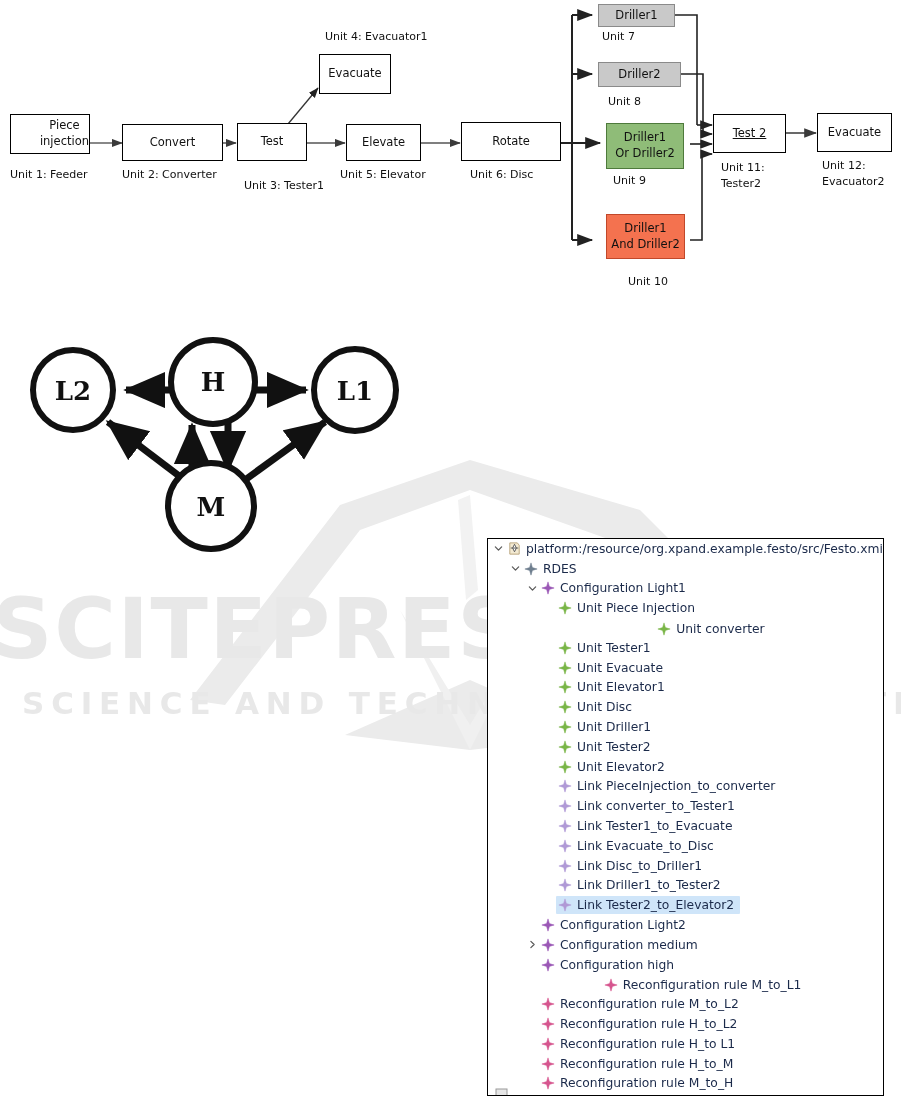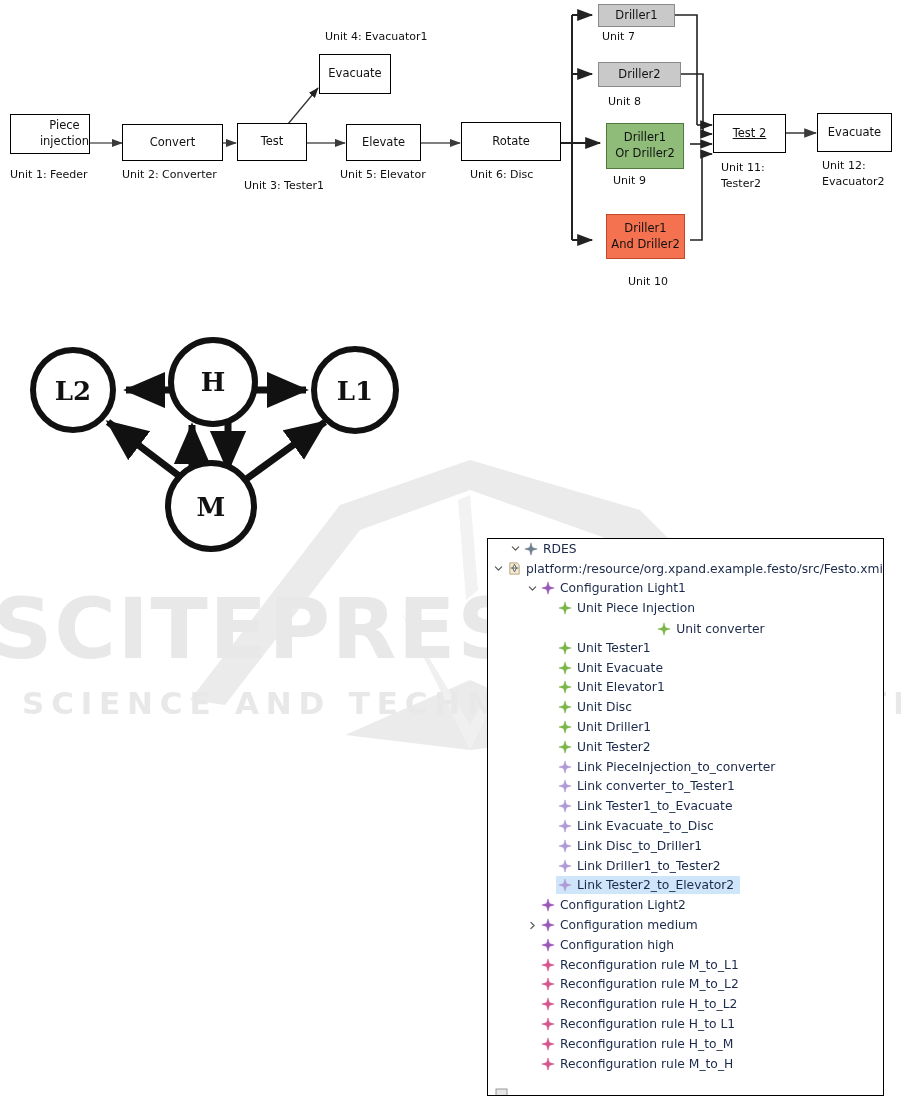--- a/index.html
+++ b/index.html
@@ -251,60 +251,60 @@
     <circle cx="211" cy="176" r="43" fill="#fff" stroke="#111" stroke-width="6"></circle>
 
     <text class="gnode-label" x="73" y="61">L2</text>
     <text class="gnode-label" x="213" y="52">H</text>
     <text class="gnode-label" x="355" y="61">L1</text>
     <text class="gnode-label" x="211" y="177">M</text>
   </svg>
 
   <div class="tree-panel">
     <div id="tree-rows">
+        <div class="tree-row" style="padding-left: 4px;">
+          <span class="twisty">
+            <svg viewBox="0 0 10 10" width="9" height="9">
+              <path d="M1.5 3.2 L5 6.8 L8.5 3.2" fill="none" stroke="#5a5a5a" stroke-width="1.4" stroke-linecap="round" stroke-linejoin="round"></path>
+            </svg>
+          </span>
+          <div class="row-inner">
+            <span class="tico">
+              <svg viewBox="0 0 16 16" width="15" height="15">
+                <path d="M3 2 L11 2 L13 4.5 L13 14 L3 14 Z" fill="#f3ead3" stroke="#b8a27a" stroke-width="1"></path>
+                <path d="M8 3.5 L10 7.5 L8 11.5 L6 7.5 Z" fill="#ffffff" stroke="#555" stroke-width="1"></path>
+                <path d="M4 7.5 L12 7.5" stroke="#555" stroke-width="1" fill="none"></path>
+              </svg>
+            </span>
+            <span class="tlabel">platform:/resource/org.xpand.example.festo/src/Festo.xmi</span>
+          </div>
+        </div>
         <div class="tree-row" style="padding-left: 21px;">
           <span class="twisty">
             <svg viewBox="0 0 10 10" width="9" height="9">
               <path d="M1.5 3.2 L5 6.8 L8.5 3.2" fill="none" stroke="#5a5a5a" stroke-width="1.4" stroke-linecap="round" stroke-linejoin="round"></path>
             </svg>
           </span>
           <div class="row-inner">
             <span class="tico">
               <svg viewBox="0 0 16 16" width="14" height="14">
                 <path d="M8 1 L9.6 6.4 L15 8 L9.6 9.6 L8 15 L6.4 9.6 L1 8 L6.4 6.4 Z" fill="#6f7f8f" stroke="#6f7f8f" stroke-width="0.6"></path>
               </svg>
             </span>
             <span class="tlabel">RDES</span>
           </div>
         </div>
-        <div class="tree-row" style="padding-left: 4px;">
+        <div class="tree-row" style="padding-left: 38px;">
           <span class="twisty">
             <svg viewBox="0 0 10 10" width="9" height="9">
               <path d="M1.5 3.2 L5 6.8 L8.5 3.2" fill="none" stroke="#5a5a5a" stroke-width="1.4" stroke-linecap="round" stroke-linejoin="round"></path>
             </svg>
           </span>
           <div class="row-inner">
             <span class="tico">
-              <svg viewBox="0 0 16 16" width="15" height="15">
-                <path d="M3 2 L11 2 L13 4.5 L13 14 L3 14 Z" fill="#f3ead3" stroke="#b8a27a" stroke-width="1"></path>
-                <path d="M8 3.5 L10 7.5 L8 11.5 L6 7.5 Z" fill="#ffffff" stroke="#555" stroke-width="1"></path>
-                <path d="M4 7.5 L12 7.5" stroke="#555" stroke-width="1" fill="none"></path>
-              </svg>
-            </span>
-            <span class="tlabel">platform:/resource/org.xpand.example.festo/src/Festo.xmi</span>
-          </div>
-        </div>
-        <div class="tree-row" style="padding-left: 38px;">
-          <span class="twisty">
-            <svg viewBox="0 0 10 10" width="9" height="9">
-              <path d="M1.5 3.2 L5 6.8 L8.5 3.2" fill="none" stroke="#5a5a5a" stroke-width="1.4" stroke-linecap="round" stroke-linejoin="round"></path>
-            </svg>
-          </span>
-          <div class="row-inner">
-            <span class="tico">
               <svg viewBox="0 0 16 16" width="14" height="14">
                 <path d="M8 1 L9.6 6.4 L15 8 L9.6 9.6 L8 15 L6.4 9.6 L1 8 L6.4 6.4 Z" fill="#9b59b6" stroke="#9b59b6" stroke-width="0.6"></path>
               </svg>
             </span>
             <span class="tlabel">Configuration Light1</span>
           </div>
         </div>
         <div class="tree-row" style="padding-left: 55px;">
           <span class="twisty"></span>
           <div class="row-inner">
@@ -384,20 +384,31 @@
         </div>
         <div class="tree-row" style="padding-left: 55px;">
           <span class="twisty"></span>
           <div class="row-inner">
             <span class="tico">
               <svg viewBox="0 0 16 16" width="14" height="14">
                 <path d="M8 1 L9.6 6.4 L15 8 L9.6 9.6 L8 15 L6.4 9.6 L1 8 L6.4 6.4 Z" fill="#7ab648" stroke="#7ab648" stroke-width="0.6"></path>
               </svg>
             </span>
             <span class="tlabel">Unit Tester2</span>
+          </div>
+        </div>
+        <div class="tree-row" style="padding-left: 55px;">
+          <span class="twisty"></span>
+          <div class="row-inner">
+            <span class="tico">
+              <svg viewBox="0 0 16 16" width="14" height="14">
+                <path d="M8 1 L9.6 6.4 L15 8 L9.6 9.6 L8 15 L6.4 9.6 L1 8 L6.4 6.4 Z" fill="#7ab648" stroke="#7ab648" stroke-width="0.6"></path>
+              </svg>
+            </span>
+            <span class="tlabel">Unit Elevator2</span>
           </div>
         </div>
         <div class="tree-row" style="padding-left: 55px;">
           <span class="twisty"></span>
           <div class="row-inner">
             <span class="tico">
               <svg viewBox="0 0 16 16" width="14" height="14">
                 <path d="M8 1 L9.6 6.4 L15 8 L9.6 9.6 L8 15 L6.4 9.6 L1 8 L6.4 6.4 Z" fill="#b09ad6" stroke="#b09ad6" stroke-width="0.6"></path>
               </svg>
             </span>
@@ -500,21 +511,21 @@
           <span class="twisty"></span>
           <div class="row-inner">
             <span class="tico">
               <svg viewBox="0 0 16 16" width="14" height="14">
                 <path d="M8 1 L9.6 6.4 L15 8 L9.6 9.6 L8 15 L6.4 9.6 L1 8 L6.4 6.4 Z" fill="#9b59b6" stroke="#9b59b6" stroke-width="0.6"></path>
               </svg>
             </span>
             <span class="tlabel">Configuration high</span>
           </div>
         </div>
-        <div class="tree-row" style="padding-left: 38px;">
+        <div class="tree-row" style="padding-left: 38px; flex-direction: column;">
           <span class="twisty"></span>
           <div class="row-inner">
             <span class="tico">
               <svg viewBox="0 0 16 16" width="14" height="14">
                 <path d="M8 1 L9.6 6.4 L15 8 L9.6 9.6 L8 15 L6.4 9.6 L1 8 L6.4 6.4 Z" fill="#d6568f" stroke="#d6568f" stroke-width="0.6"></path>
               </svg>
             </span>
             <span class="tlabel">Reconfiguration rule M_to_L1</span>
           </div>
         </div>

